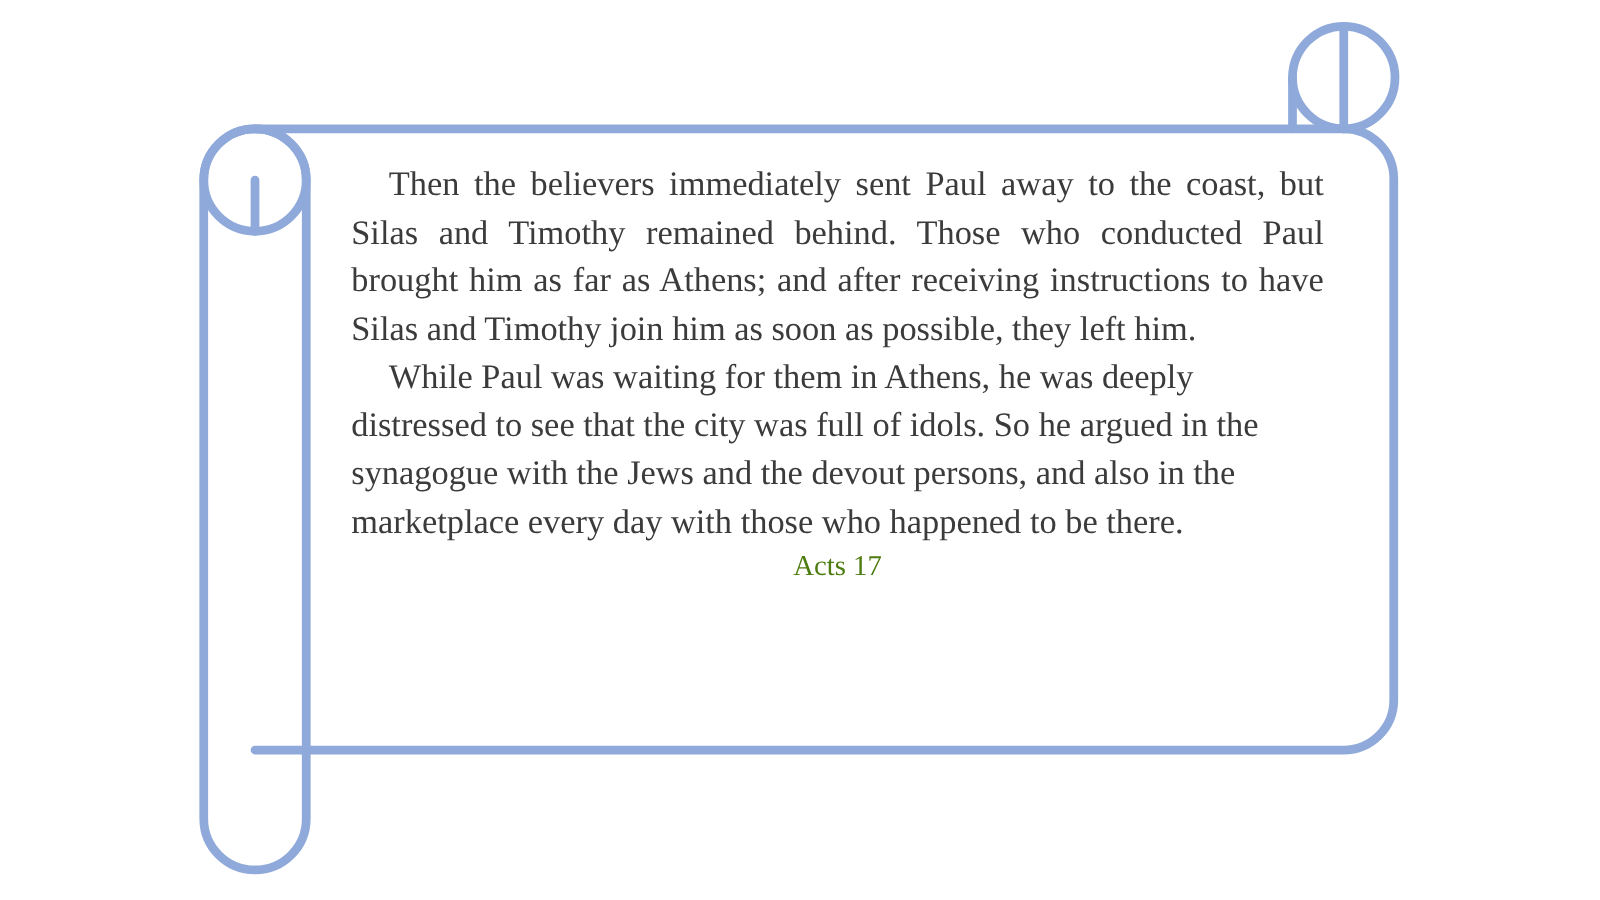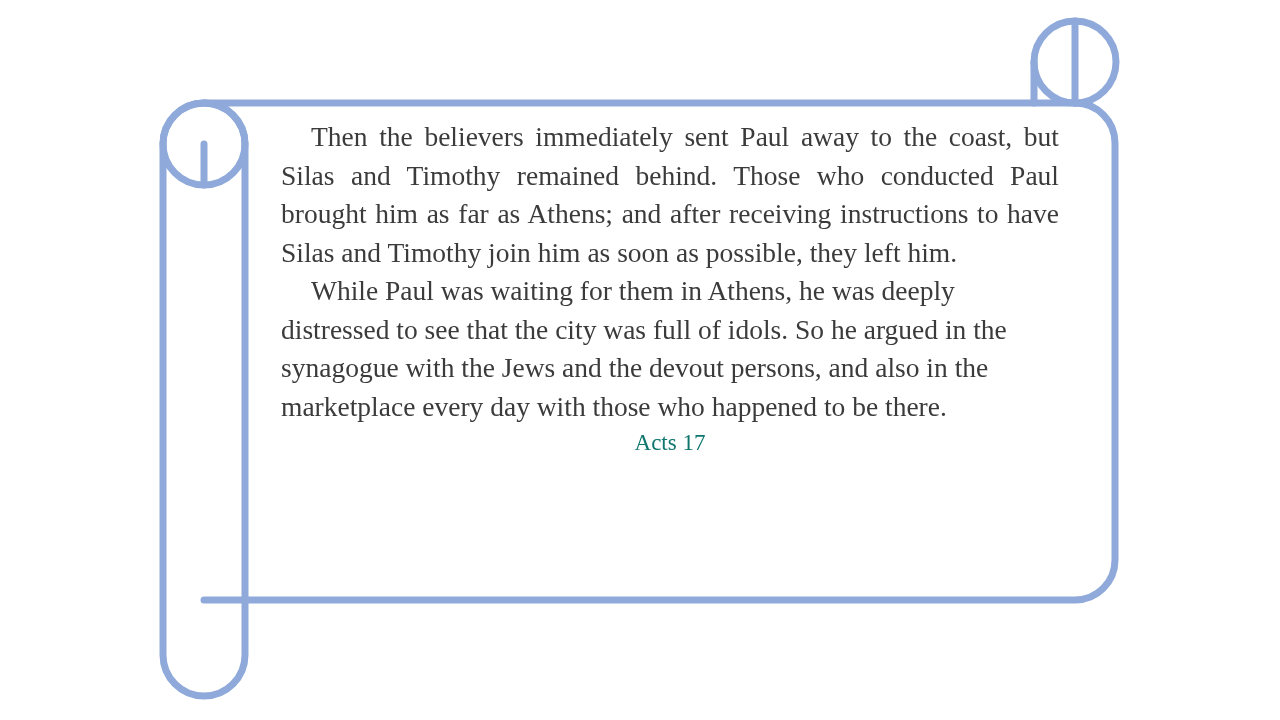--- a/index.html
+++ b/index.html
@@ -26,42 +26,42 @@
     top: 0;
     width: 1280px;
     height: 720px;
     pointer-events: none;
   }
 
   
   .text-block {
     position: absolute;
     left: 281px;
-    top: 118px;
+    top: 128px;
     width: 778px;
   }
   .para {
     margin: 0;
     color: #3b3b3b;
     font-size: 27.5px;
     line-height: 38.5px;
     text-align: justify;
     text-justify: inter-word;
     text-indent: 30px;
   }
   .para + .para {
   }
   .para.last {
     text-align: left;
   }
   .citation {
     margin: 0;
     padding-top: 2px;
     text-align: center;
-    color: #0f766e;
+    color: #4d7c0f;
     font-size: 23px;
     line-height: 30px;
   }
 </style>
 </head>
 <body>
 
 <div class="slide">
 
   <svg class="scroll-art" viewBox="0 0 1280 720" aria-hidden="true">

